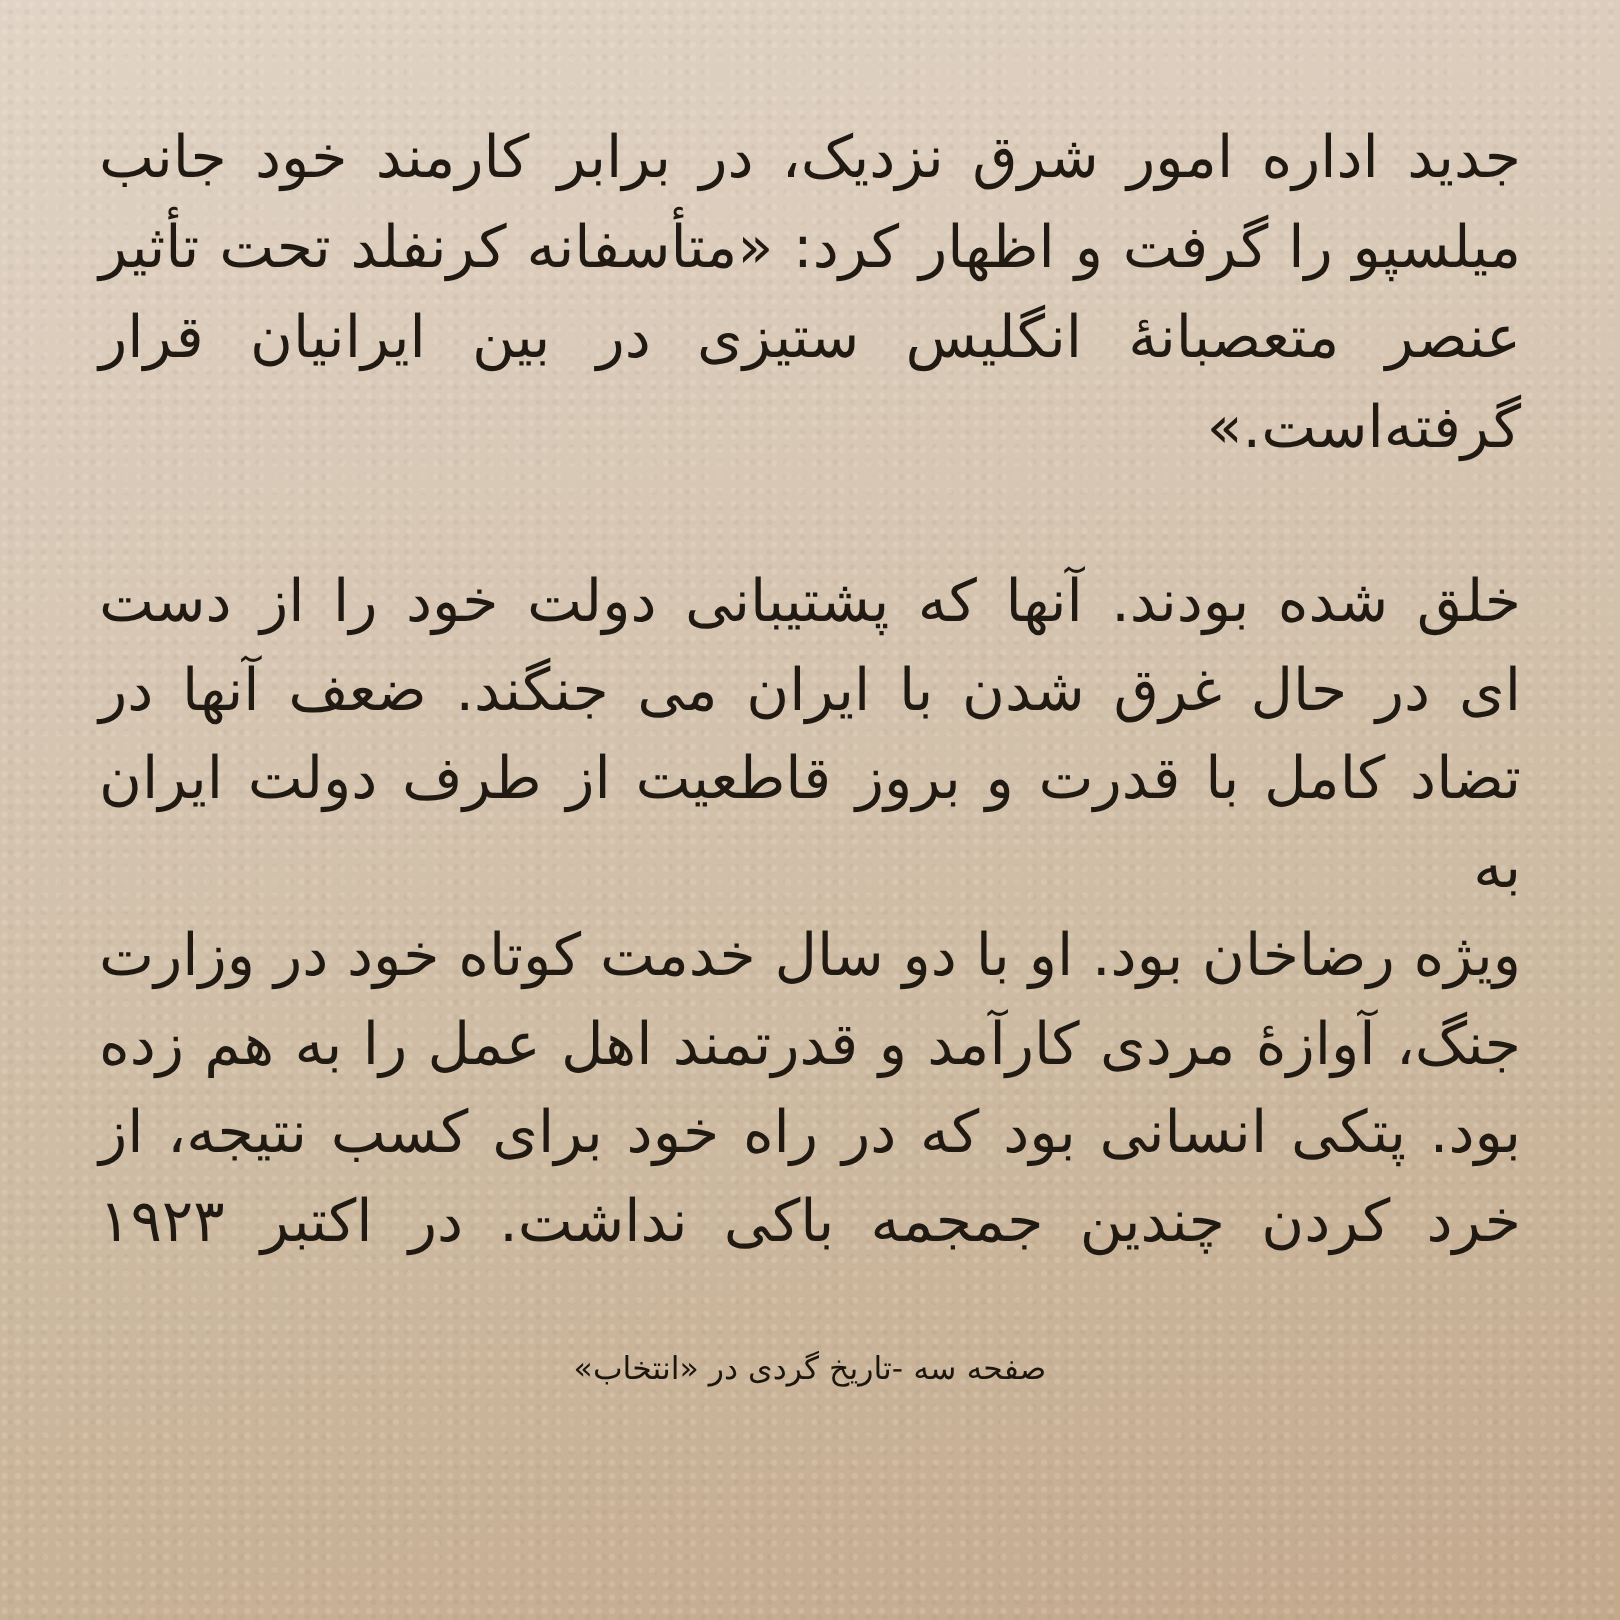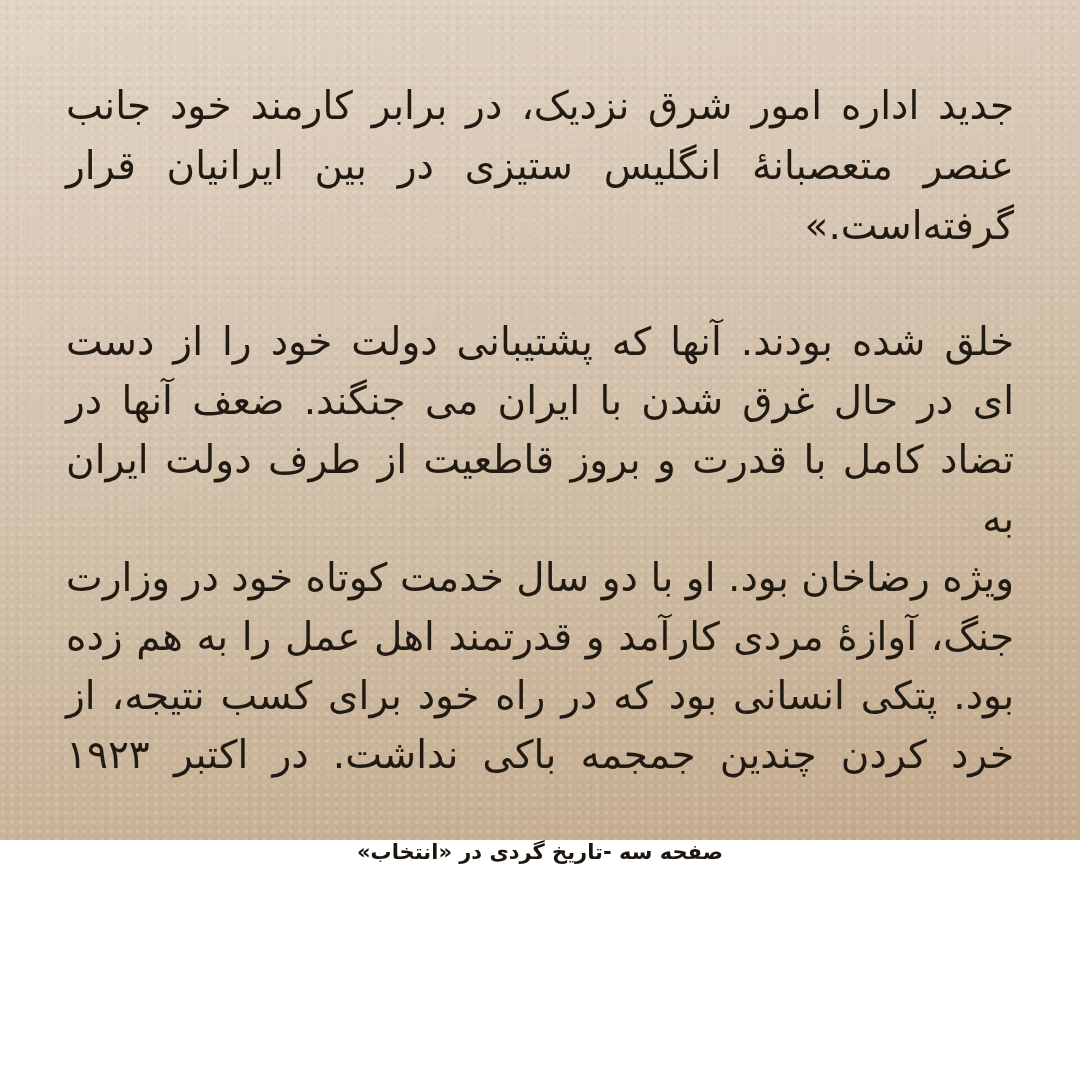--- a/index.html
+++ b/index.html
@@ -8,21 +8,21 @@
   }
   body {
     width: 1080px;
     height: 1080px;
     overflow: hidden;
     font-family: "DejaVu Sans", sans-serif;
   }
   .page {
     position: relative;
     width: 1080px;
-    height: 840px;
+    height: 1080px;
     background: linear-gradient(168deg, #e1d4c6 0%, #d8c8b6 30%, #cebca4 60%, #c3a98c 100%);
   }
   
   .page::before {
     content: "";
     position: absolute;
     inset: 0;
     background-image:
       radial-gradient(circle at 3px 3px, rgba(255,245,230,0.16) 1.6px, rgba(255,245,230,0) 2.6px),
       radial-gradient(circle at 7px 8px, rgba(120,95,70,0.07) 1.4px, rgba(120,95,70,0) 2.4px);
@@ -48,33 +48,34 @@
   }
   .para-body .line {
     line-height: 59px;
   }
   .line.short-last {
     text-align: right;
     text-align-last: right;
   }
   .footer {
     text-align: center;
-    font-weight: bold;
+    font-weight: normal;
     font-size: 21px;
     color: #1d160f;
   }
 </style>
 </head>
 <body>
 
 <div class="page">
   <div class="content">
 
     <div class="paragraph para-quote">
       <div class="line">جدید اداره امور شرق نزدیک، در برابر کارمند خود جانب</div>
+      <div class="line">میلسپو را گرفت و اظهار کرد: «متأسفانه کرنفلد تحت تأثیر</div>
       <div class="line">عنصر متعصبانهٔ انگلیس ستیزی در بین ایرانیان قرار</div>
       <div class="line short-last">گرفته‌است.»</div>
     </div>
 
     <div class="paragraph para-body">
       <div class="line">خلق شده بودند. آنها که پشتیبانی دولت خود را از دست</div>
       <div class="line">ای در حال غرق شدن با ایران می جنگند. ضعف آنها در</div>
       <div class="line">تضاد کامل با قدرت و بروز قاطعیت از طرف دولت ایران به</div>
       <div class="line">ویژه رضاخان بود. او با دو سال خدمت کوتاه خود در وزارت</div>
       <div class="line">جنگ، آوازهٔ مردی کارآمد و قدرتمند اهل عمل را به هم زده</div>

